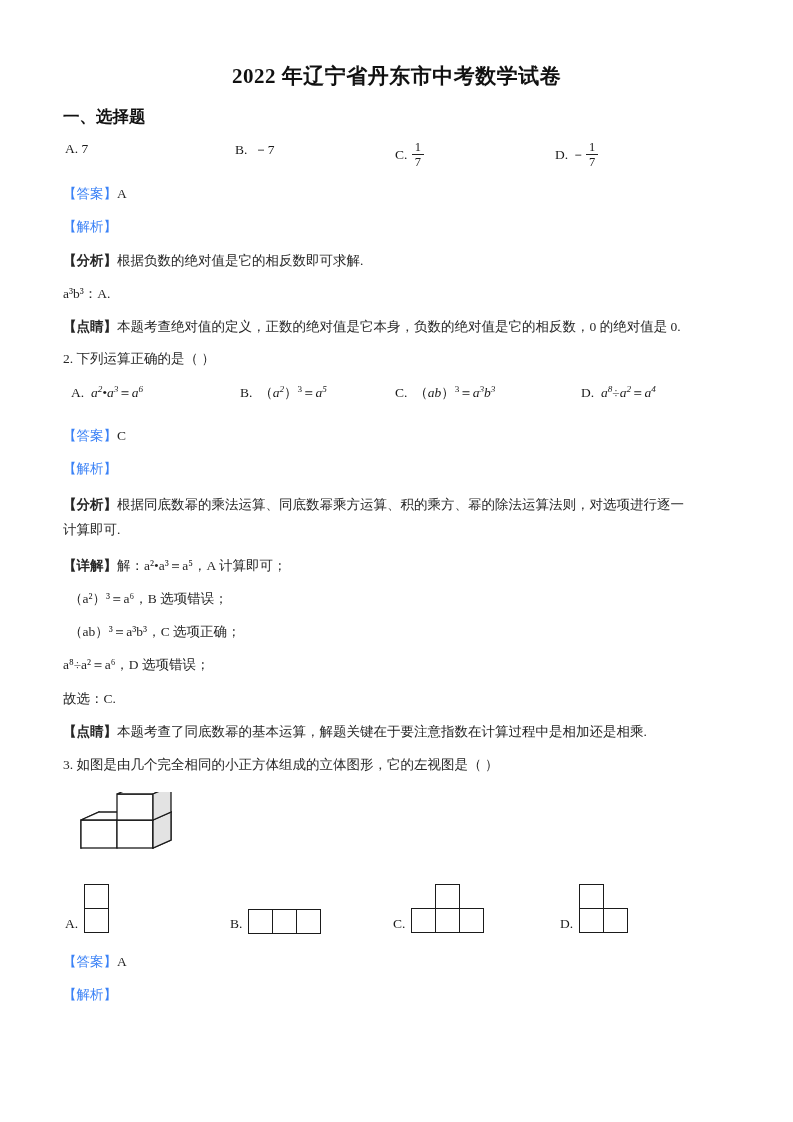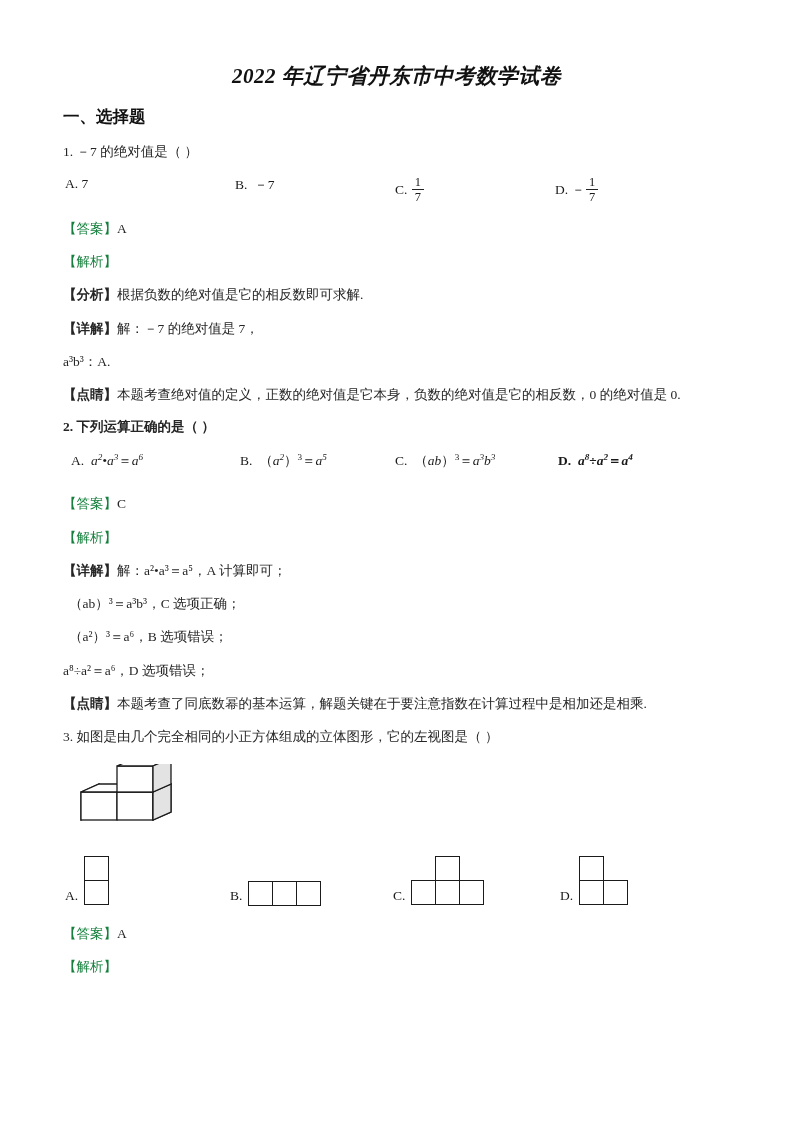--- a/index.html
+++ b/index.html
@@ -22,36 +22,35 @@
     box-sizing: border-box;
     padding: 0 55px;
   }
   .doc-title {
     text-align: center;
     font-size: 21px;
     font-weight: bold;
     letter-spacing: 0.5px;
     margin: 62px 0 0 0;
     color: #111;
-    font-style: italic;
   }
   .section-head {
     font-size: 16.5px;
     font-weight: bold;
     margin: 16px 0 0 8px;
     color: #111;
   }
   .q-line {
     font-size: 13.5px;
     line-height: 1.55;
     margin: 14px 0 0 8px;
     color: #262626;
   }
   .blue {
-    color: #15803d;
+    color: #3b82f6;
   }
   .opt-row {
     position: relative;
     margin: 13px 0 0 0;
     height: 30px;
     font-size: 13.5px;
   }
   .opt {
     position: absolute;
     top: 0;
@@ -156,21 +155,20 @@
 </style>
 </head>
 <body>
 
 <div class="page">
 
   <div class="doc-title">2022 年辽宁省丹东市中考数学试卷</div>
 
   <div class="section-head">一、选择题</div>
 
-  <div class="q-line">1. －7 的绝对值是（      ）</div>
 
   <div class="opt-row">
     <span class="opt" style="left:10px;">
       <span class="opt-label">A.</span>&nbsp;<span>7</span>
     </span>
     <span class="opt" style="left:180px;">
       <span class="opt-label">B.</span>&nbsp;&nbsp;<span>－7</span>
     </span>
     <span class="opt" style="left:340px;">
       <span class="opt-label">C.</span>&nbsp;<span class="frac"><span class="num">1</span><span class="den">7</span></span>
@@ -185,62 +183,64 @@
   </div>
 
   <div class="body-line">
     <span class="blue">【解析】</span>
   </div>
 
   <div class="body-line">
     <b>【分析】</b><span>根据负数的绝对值是它的相反数即可求解.</span>
   </div>
 
-  <div class="body-line">
-    <b>【详解】</b><span>解：－7 的绝对值是 7，</span>
-  </div>
 
   <div class="body-line">a³b³：A.</div>
 
   <div class="body-line">
     <b>【点睛】</b><span>本题考查绝对值的定义，正数的绝对值是它本身，负数的绝对值是它的相反数，0 的绝对值是 0.</span>
   </div>
 
-  <div class="q-line" style="margin-top:12px;font-weight:bold;">2. 下列运算正确的是（      ）</div>
+  <div class="q-line" style="margin-top:12px;">2. 下列运算正确的是（      ）</div>
 
   <div class="opt-row">
     <span class="opt" style="left:16px;">
       <span>A.</span>&nbsp;&nbsp;<span class="math">a<sup>2</sup>•a<sup>3</sup><span class="upright">＝</span>a<sup>6</sup></span>
     </span>
     <span class="opt" style="left:185px;">
       <span>B.</span>&nbsp;&nbsp;<span class="math"><span class="upright">（</span>a<sup>2</sup><span class="upright">）</span><sup class="up">3</sup><span class="upright">＝</span>a<sup>5</sup></span>
     </span>
     <span class="opt" style="left:340px;">
       <span>C.</span>&nbsp;&nbsp;<span class="math"><span class="upright">（</span>ab<span class="upright">）</span><sup class="up">3</sup><span class="upright">＝</span>a<sup>3</sup>b<sup>3</sup></span>
     </span>
-    <span class="opt" style="left:503px;font-weight:bold;">
+    <span class="opt" style="left:526px;">
       <span>D.</span>&nbsp;&nbsp;<span class="math">a<sup>8</sup><span class="upright">÷</span>a<sup>2</sup><span class="upright">＝</span>a<sup>4</sup></span>
     </span>
   </div>
 
   <div class="body-line">
     <span class="blue">【答案】</span><span>C</span>
   </div>
 
   <div class="body-line">
     <span class="blue">【解析】</span>
   </div>
 
+  <div class="wrapped">
+    <b>【分析】</b><span>根据同底数幂的乘法运算、同底数幂乘方运算、积的乘方、幂的除法运算法则，对选项进行逐一</span>
+    <span class="l2">计算即可.</span>
+  </div>
 
   <div class="body-line">
     <b>【详解】</b><span>解：a²•a³＝a⁵，A 计算即可；</span>
   </div>
+  <div class="body-line hang">（a²）³＝a⁶，B 选项错误；</div>
   <div class="body-line hang">（ab）³＝a³b³，C 选项正确；</div>
-  <div class="body-line hang">（a²）³＝a⁶，B 选项错误；</div>
   <div class="body-line noindent">a⁸÷a²＝a⁶，D 选项错误；</div>
+  <div class="body-line">故选：C.</div>
 
   <div class="body-line">
     <b>【点睛】</b><span>本题考查了同底数幂的基本运算，解题关键在于要注意指数在计算过程中是相加还是相乘.</span>
   </div>
 
   <div class="q-line" style="margin-top:13px;">3. 如图是由几个完全相同的小正方体组成的立体图形，它的左视图是（      ）</div>
 
   <div class="solid-wrap">
     <svg class="solid" width="120" height="66" viewBox="0 0 120 66">
 

